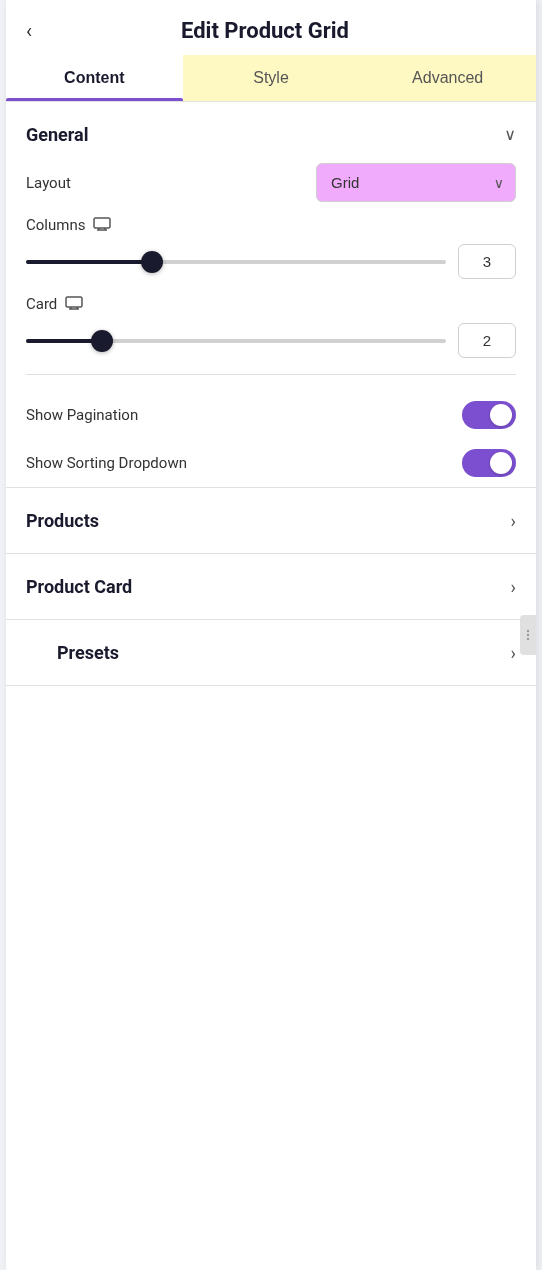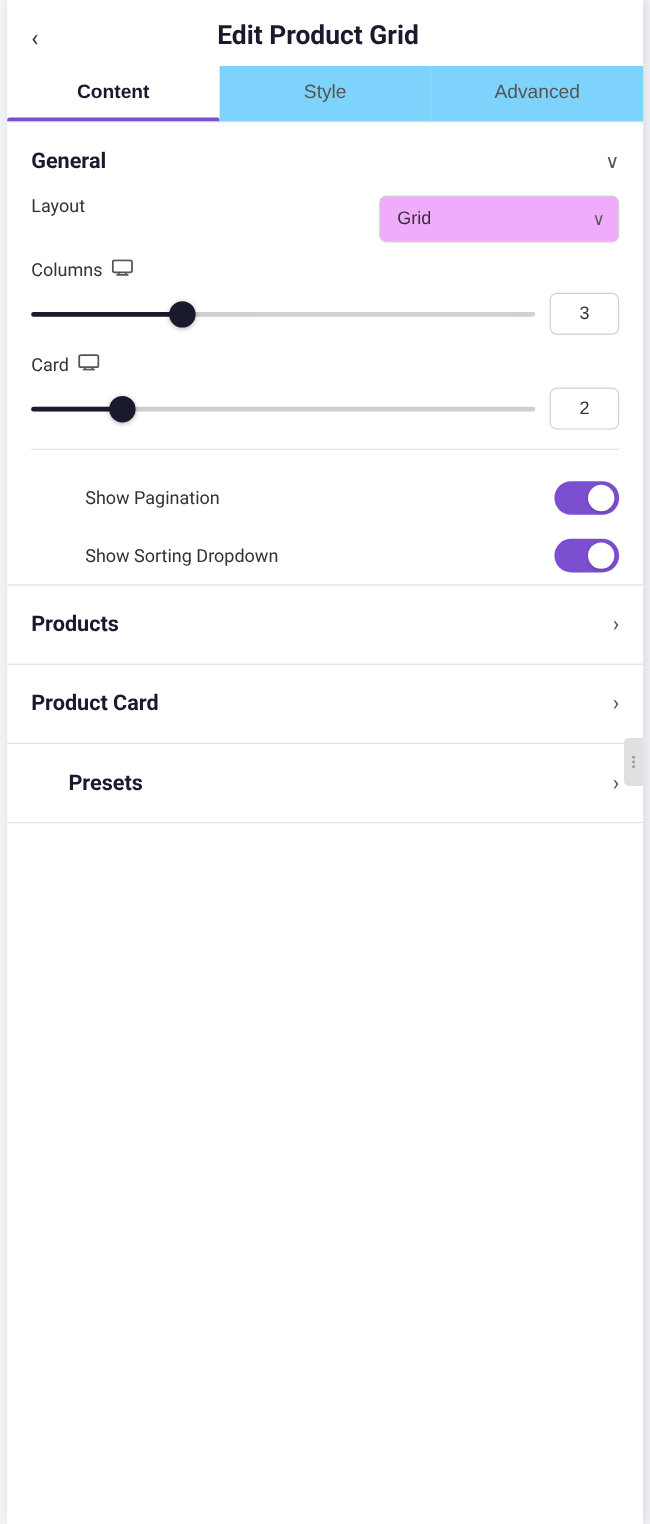--- a/index.html
+++ b/index.html
@@ -62,21 +62,21 @@
       content: '';
       position: absolute;
       bottom: 0;
       left: 0;
       right: 0;
       height: 3px;
       background: #7b4fcf;
       border-radius: 2px 2px 0 0;
     }
     .tab.inactive {
-      background: #7dd3fc;
+      background: #fef9c3;
     }
     .content {
       padding: 0 20px;
     }
     .section-header {
       display: flex;
       align-items: center;
       justify-content: space-between;
       padding: 22px 0 18px 0;
     }
@@ -84,20 +84,21 @@
       font-size: 18px;
       font-weight: 700;
       color: #1a1a2e;
     }
     .chevron-icon {
       font-size: 16px;
       color: #555;
     }
     .field-row {
       display: flex;
+      align-items: center;
       justify-content: space-between;
       margin-bottom: 14px;
     }
     .field-label {
       font-size: 15px;
       color: #333;
     }
     .select-wrapper {
       position: relative;
       width: 200px;
@@ -183,21 +184,20 @@
     }
     .toggle-row {
       display: flex;
       align-items: center;
       justify-content: space-between;
       padding: 10px 0;
     }
     .toggle-label {
       font-size: 15px;
       color: #333;
-      margin-left: 45px;
     }
     .toggle {
       width: 54px;
       height: 28px;
       background: #7b4fcf;
       border-radius: 14px;
       position: relative;
       cursor: pointer;
     }
     .toggle-knob {

